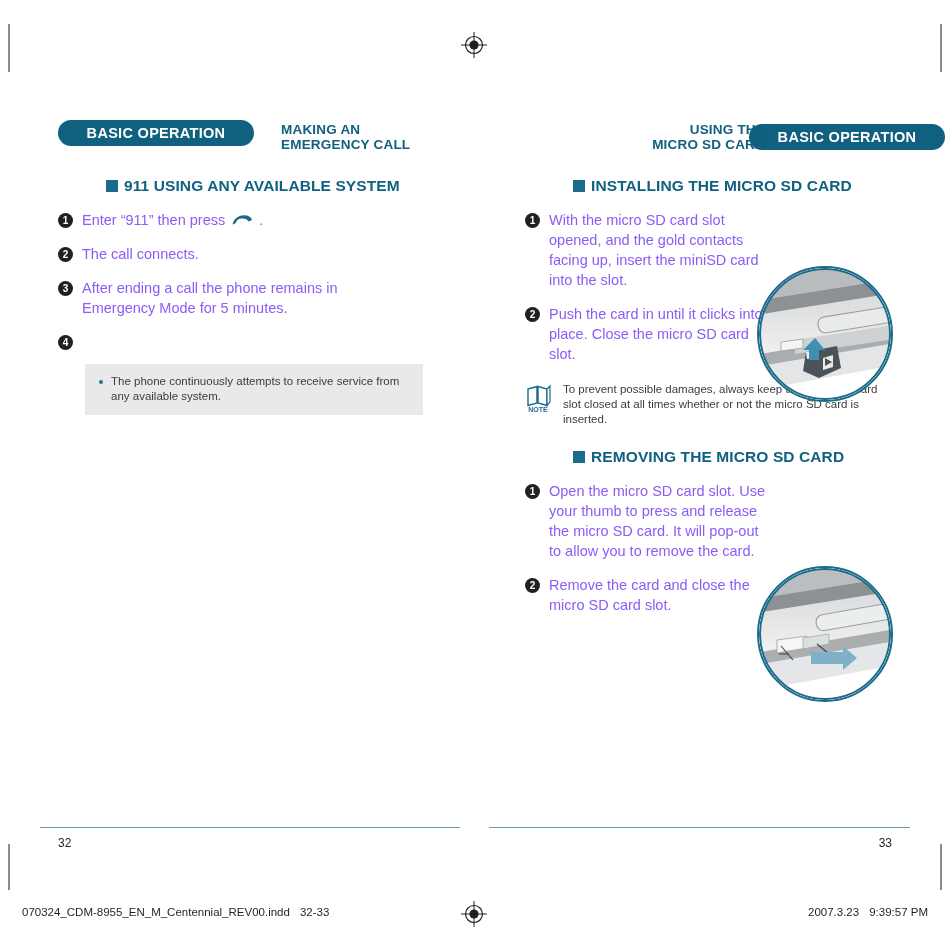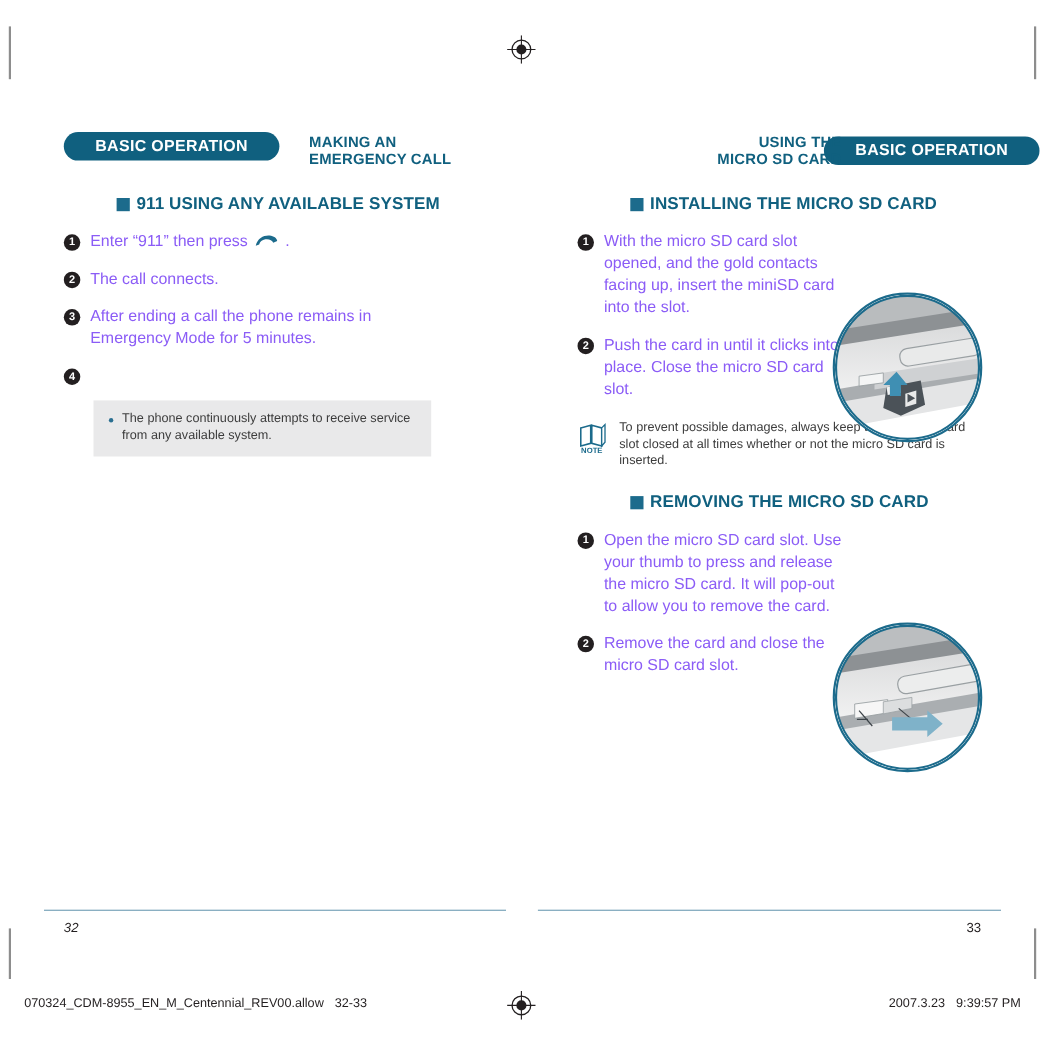--- a/index.html
+++ b/index.html
@@ -144,21 +144,21 @@
     margin: 0 2px;
   }
   .key-icon svg { display: block; }
 
   
   .tipbox {
     margin-left: 27px;
     margin-top: 2px;
     background: #e9e9ea;
     padding: 10px 14px 11px 14px;
-    width: 307px;
+    width: 338px;
     box-sizing: border-box;
   }
   .tip-item {
     display: flex;
     font-size: 11.5px;
     line-height: 15px;
     color: #3c3c3c;
   }
   .tip-dot {
     flex: 0 0 auto;
@@ -214,21 +214,21 @@
   }
   .folio-rule-left  { left: 40px;  width: 420px; }
   .folio-rule-right { left: 489px; width: 421px; }
 
   .folio {
     position: absolute;
     top: 836px;
     font-size: 12px;
     color: #231f20;
   }
-  .folio-left  { left: 58px; font-style: italic; }
+  .folio-left  { left: 58px; }
   .folio-right { right: 58px; }
 
   
   .slug {
     position: absolute;
     top: 906px;
     font-size: 11.5px;
     color: #231f20;
     font-family: "Liberation Sans", sans-serif;
   }
@@ -431,20 +431,20 @@
       </div>
     </div>
 
     <div class="folio-rule folio-rule-left"></div>
     <div class="folio-rule folio-rule-right"></div>
 
     <div class="folio folio-left">32</div>
     <div class="folio folio-right">33</div>
 
     <div class="slug slug-left">
-      <span>070324_CDM-8955_EN_M_Centennial_REV00.allow</span><span class="gap"></span><span>32-33</span>
+      <span>070324_CDM-8955_EN_M_Centennial_REV00.indd</span><span class="gap"></span><span>32-33</span>
     </div>
     <div class="slug slug-right">
       <span>2007.3.23</span><span class="gap"></span><span>9:39:57 PM</span>
     </div>
 
   </div>
 </div>
 
 </body></html>

